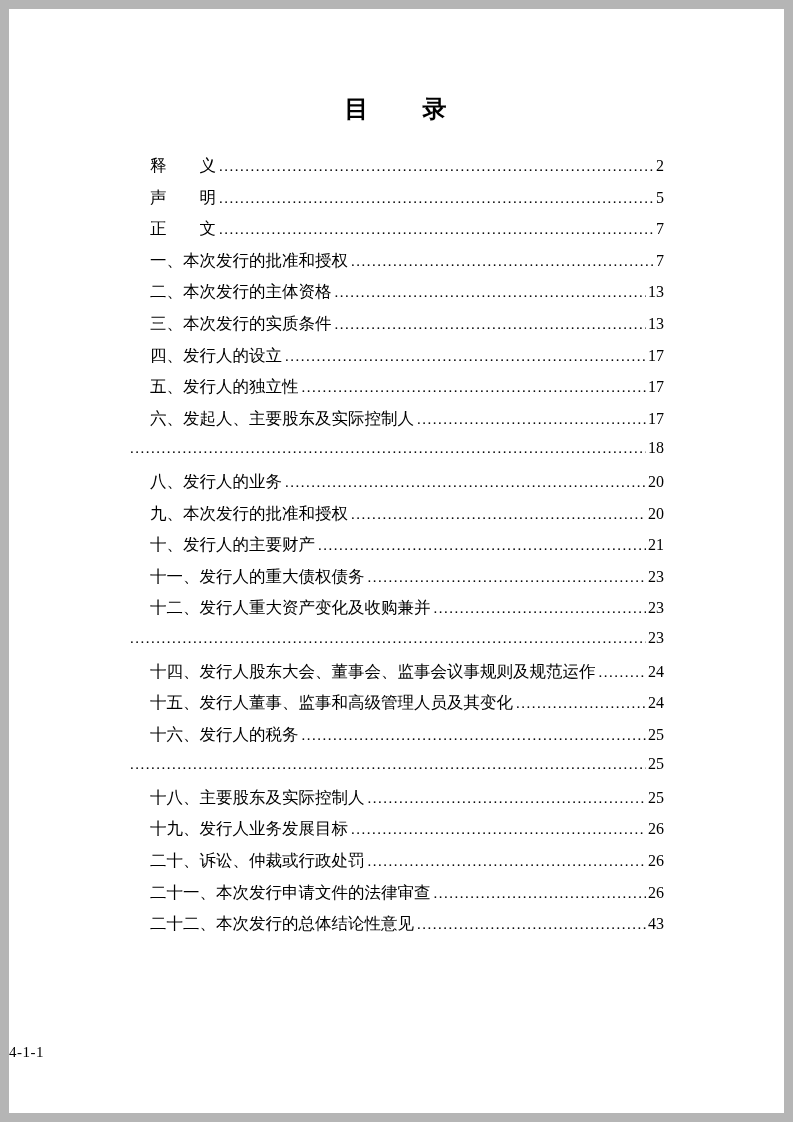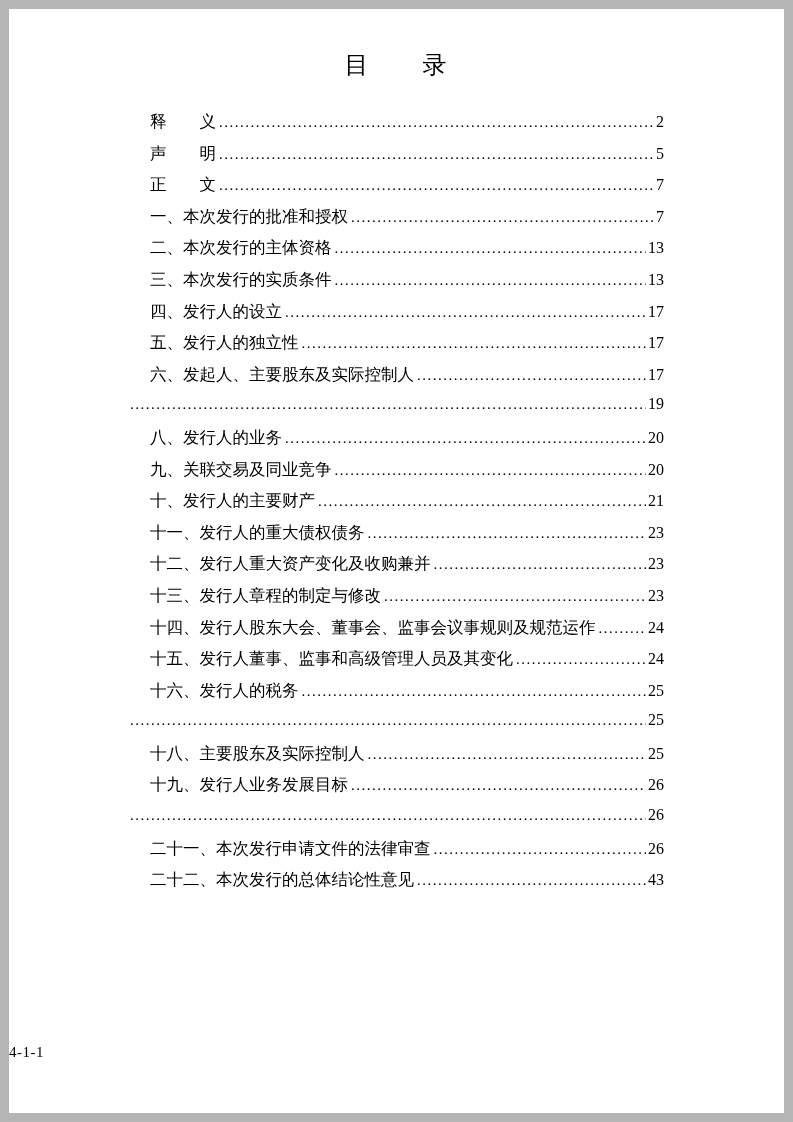--- a/index.html
+++ b/index.html
@@ -12,24 +12,24 @@
     width: 793px;
     height: 1122px;
     box-sizing: border-box;
     background: #ffffff;
     border: 9px solid #b5b5b5;
     font-family: "Liberation Serif", "DejaVu Serif", serif;
     color: #000000;
     overflow: hidden;
   }
   .doc-title {
-    margin-top: 44px;
+    margin-top: 88px;
     text-align: center;
     font-size: 24px;
-    font-weight: normal;
+    font-weight: bold;
     letter-spacing: 2px;
     line-height: 1;
   }
   .toc {
     margin: 34px 120px 0 118px; 
   }
   .toc-row {
     display: flex;
     align-items: baseline;
     height: 31.6px;
@@ -110,49 +110,48 @@
     <span class="toc-dots">....................................................................................................................................................................................................................................................................</span>
     <span class="toc-page">17</span>
   </div>
       <div class="toc-row">
     <span class="toc-label">六、发起人、主要股东及实际控制人</span>
     <span class="toc-dots">....................................................................................................................................................................................................................................................................</span>
     <span class="toc-page">17</span>
   </div>
       <div class="toc-row">
     <span class="toc-dots">....................................................................................................................................................................................................................................................................</span>
-    <span class="toc-page">19</span>
+    <span class="toc-page">18</span>
   </div>
       <div class="toc-row">
     <span class="toc-label">八、发行人的业务</span>
     <span class="toc-dots">....................................................................................................................................................................................................................................................................</span>
     <span class="toc-page">20</span>
   </div>
       <div class="toc-row">
-    <span class="toc-label">九、关联交易及同业竞争</span>
+    <span class="toc-label">九、本次发行的批准和授权</span>
     <span class="toc-dots">....................................................................................................................................................................................................................................................................</span>
     <span class="toc-page">20</span>
   </div>
       <div class="toc-row">
     <span class="toc-label">十、发行人的主要财产</span>
     <span class="toc-dots">....................................................................................................................................................................................................................................................................</span>
     <span class="toc-page">21</span>
   </div>
       <div class="toc-row">
     <span class="toc-label">十一、发行人的重大债权债务</span>
     <span class="toc-dots">....................................................................................................................................................................................................................................................................</span>
     <span class="toc-page">23</span>
   </div>
       <div class="toc-row">
     <span class="toc-label">十二、发行人重大资产变化及收购兼并</span>
     <span class="toc-dots">....................................................................................................................................................................................................................................................................</span>
     <span class="toc-page">23</span>
   </div>
       <div class="toc-row">
-    <span class="toc-label">十三、发行人章程的制定与修改</span>
     <span class="toc-dots">....................................................................................................................................................................................................................................................................</span>
     <span class="toc-page">23</span>
   </div>
       <div class="toc-row">
     <span class="toc-label">十四、发行人股东大会、董事会、监事会议事规则及规范运作</span>
     <span class="toc-dots">....................................................................................................................................................................................................................................................................</span>
     <span class="toc-page">24</span>
   </div>
       <div class="toc-row">
     <span class="toc-label">十五、发行人董事、监事和高级管理人员及其变化</span>
@@ -172,20 +171,21 @@
     <span class="toc-label">十八、主要股东及实际控制人</span>
     <span class="toc-dots">....................................................................................................................................................................................................................................................................</span>
     <span class="toc-page">25</span>
   </div>
       <div class="toc-row">
     <span class="toc-label">十九、发行人业务发展目标</span>
     <span class="toc-dots">....................................................................................................................................................................................................................................................................</span>
     <span class="toc-page">26</span>
   </div>
       <div class="toc-row">
+    <span class="toc-label">二十、诉讼、仲裁或行政处罚</span>
     <span class="toc-dots">....................................................................................................................................................................................................................................................................</span>
     <span class="toc-page">26</span>
   </div>
       <div class="toc-row">
     <span class="toc-label">二十一、本次发行申请文件的法律审查</span>
     <span class="toc-dots">....................................................................................................................................................................................................................................................................</span>
     <span class="toc-page">26</span>
   </div>
       <div class="toc-row">
     <span class="toc-label">二十二、本次发行的总体结论性意见</span>

